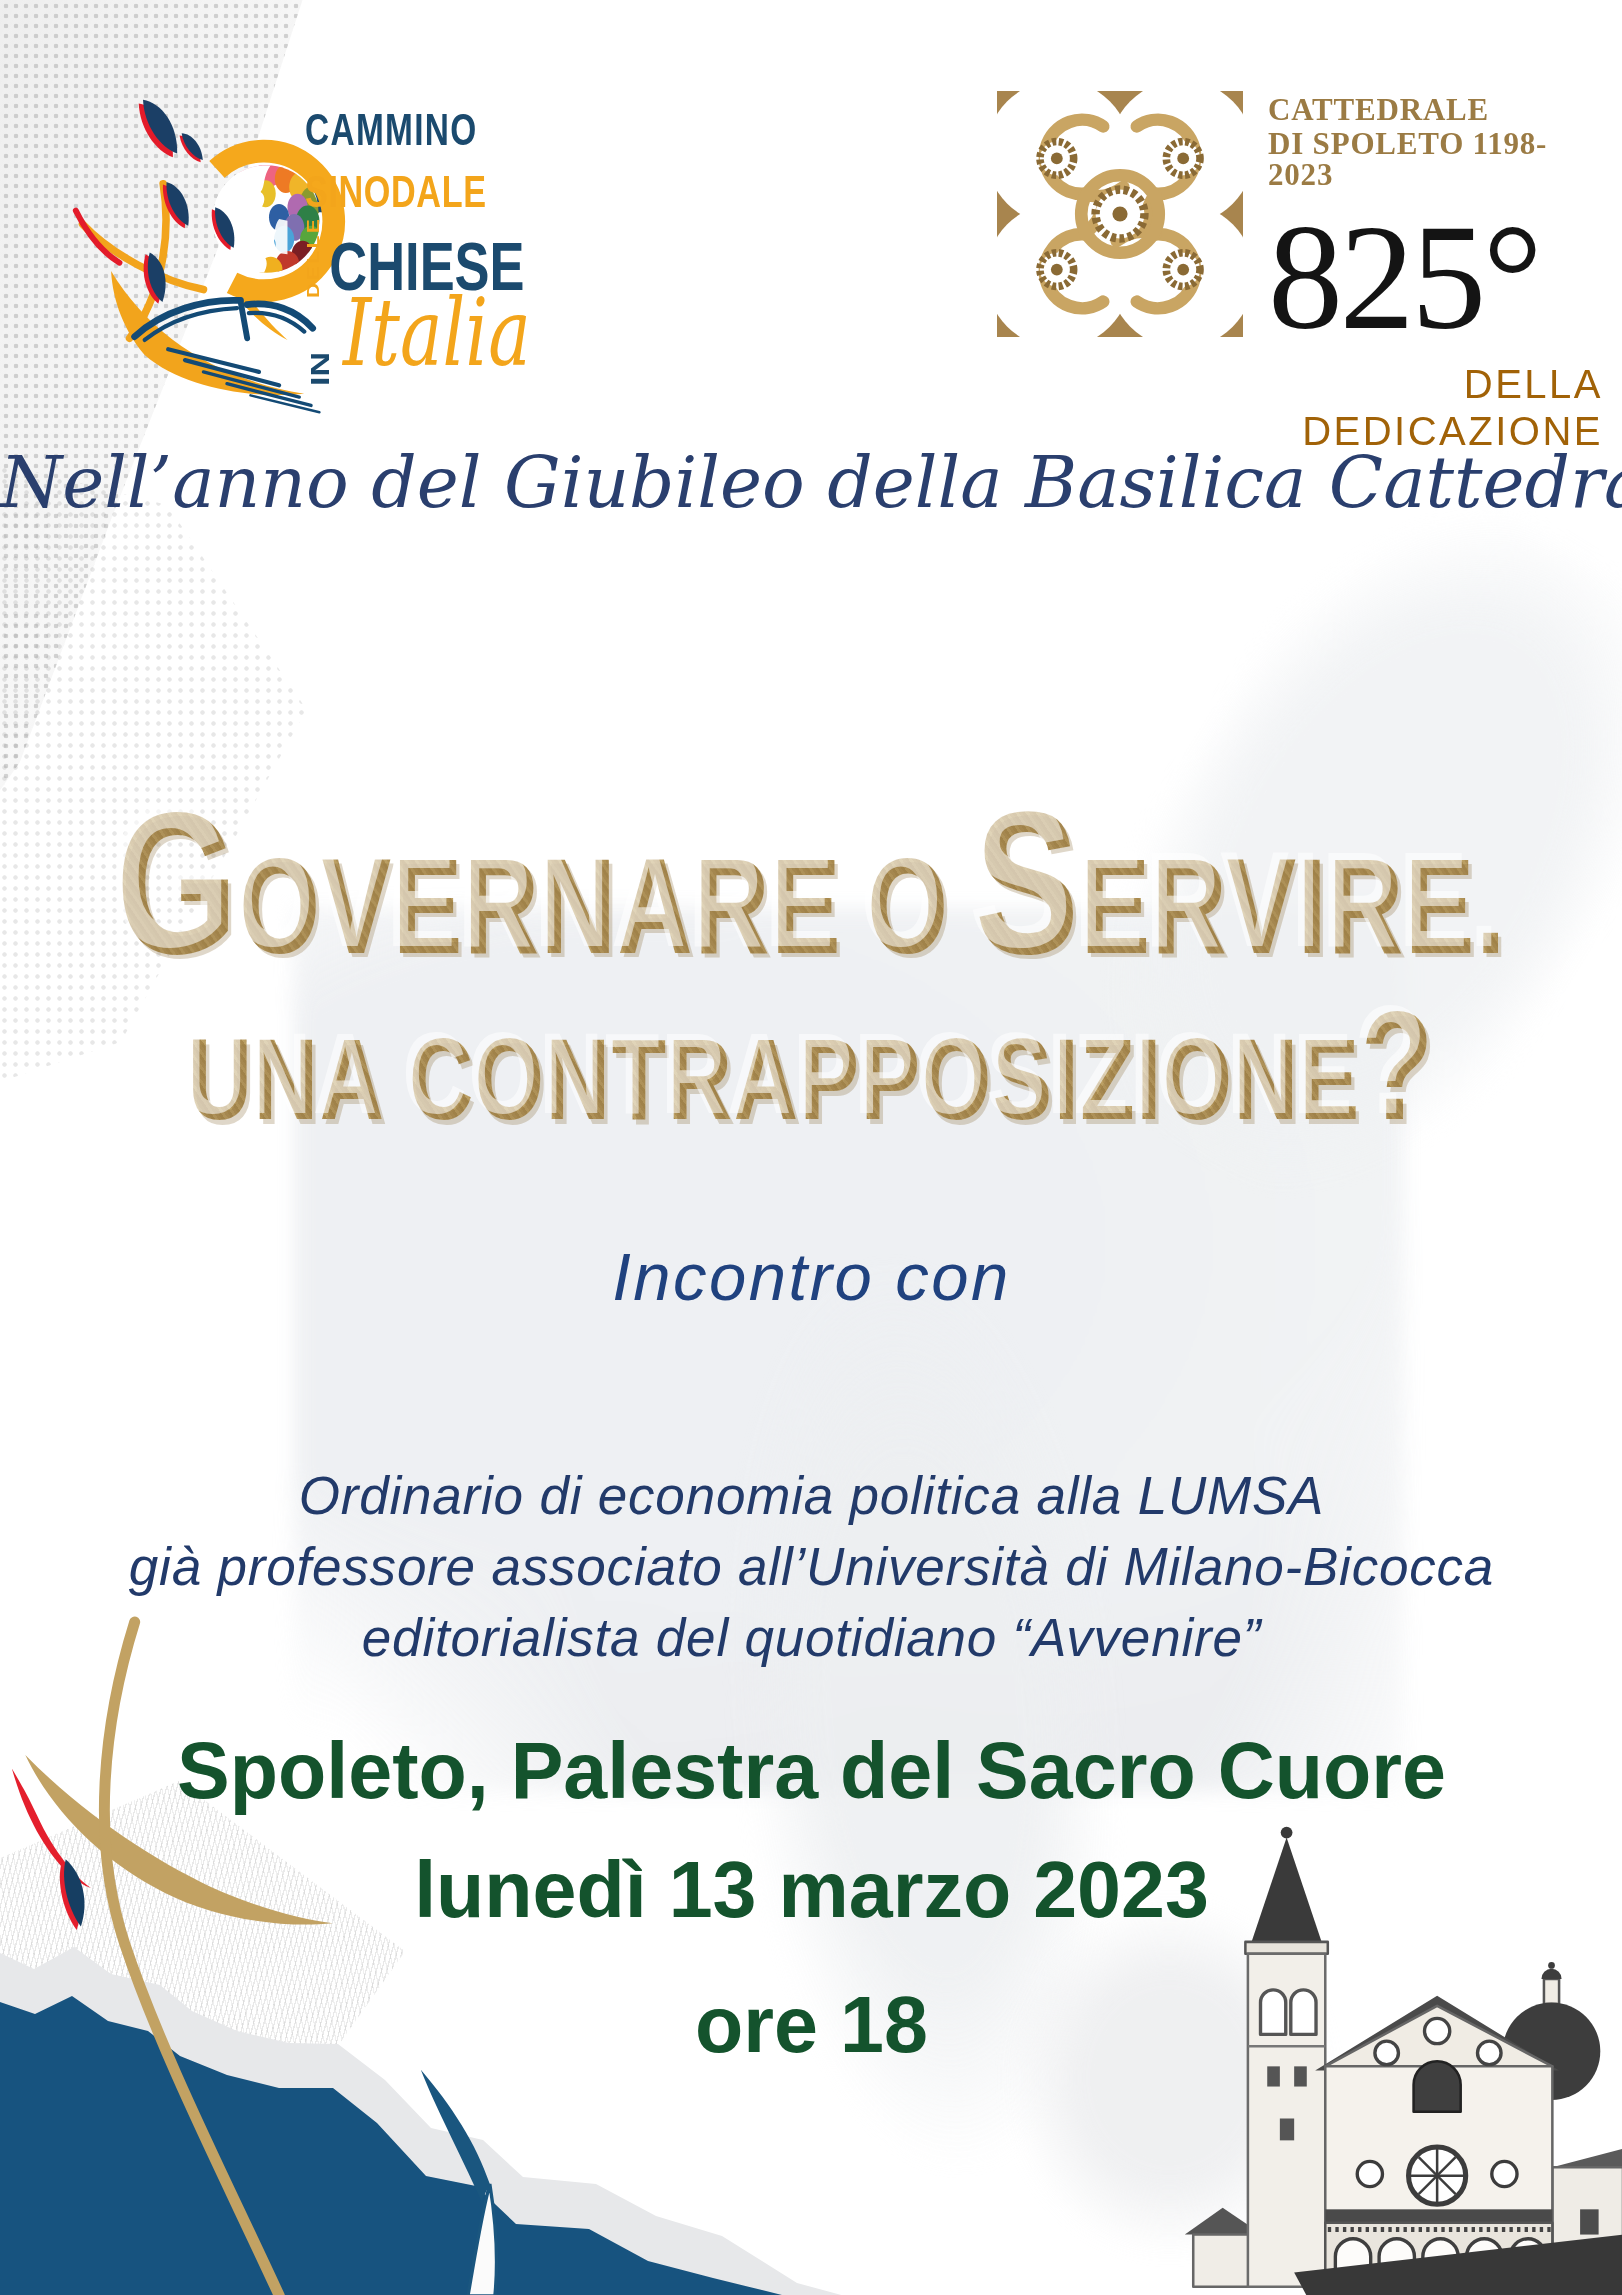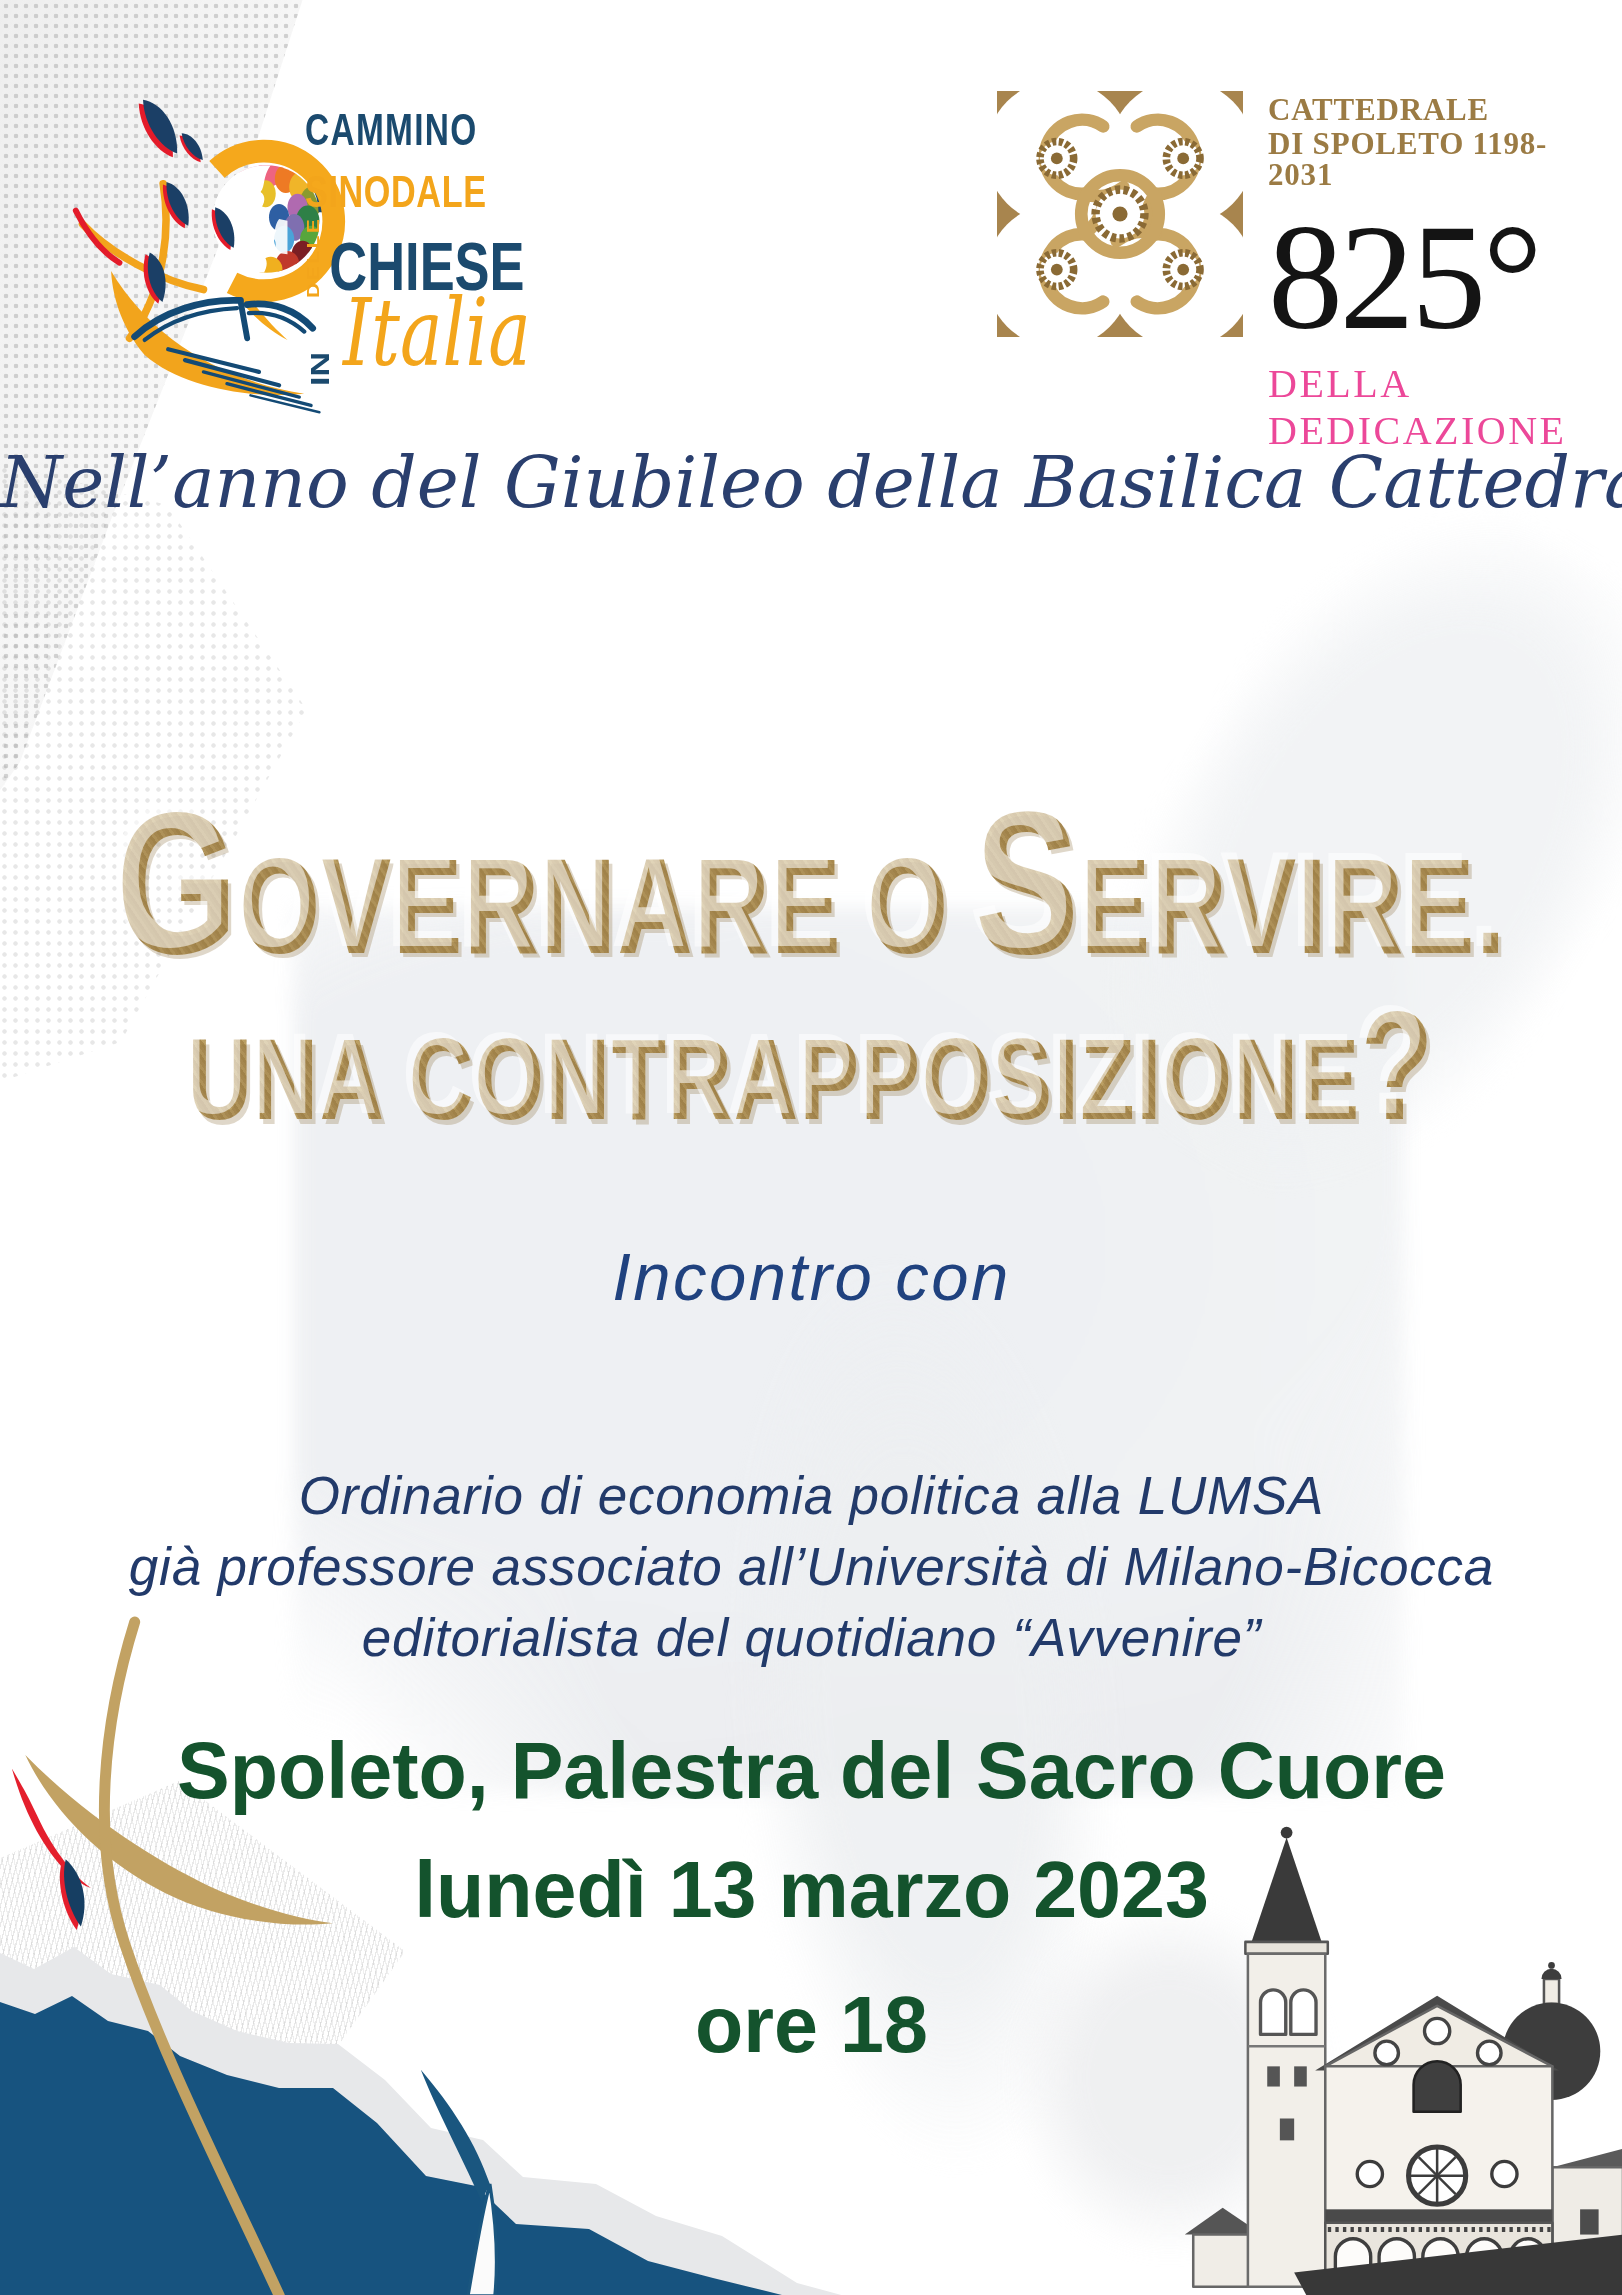--- a/index.html
+++ b/index.html
@@ -83,21 +83,21 @@
   .w-in{position:absolute; left:1.7px; top:278px; font-size:34px; font-weight:700; color:#1b4a6e;
         transform:rotate(-90deg); transform-origin:0 0;}
   .w-italia{position:absolute; left:50px; top:178px; font-family:"DejaVu Serif", serif;
             font-style:italic; font-size:94px; color:#f3a51b;}
 
   
   .logo-825{position:absolute; left:997px; top:84px; width:606px; height:278px;}
   .t825{position:absolute; left:271px; top:0; line-height:1;}
   .t825-small{font-family:"Liberation Serif", serif; font-weight:700; font-size:31px; color:#9b7b44; letter-spacing:0.8px; margin-top:10px;}
   .t825-num{font-family:"Liberation Serif", serif; font-size:150px; color:#141414; letter-spacing:-3.4px; margin-top:11.8px;}
-  .t825-sub{font-family:Liberation Serif, serif; font-size:40px; color:#ec4899; letter-spacing:2.5px; margin-top:11.8px;}
+  .t825-sub{font-family:Liberation Sans, sans-serif; font-size:40px; color:#a16207; letter-spacing:2.5px; margin-top:11.8px;text-align:right;}
 
   
   .intro{position:absolute; left:0; top:419px; width:100%; text-align:center;
          font-family:"DejaVu Serif", serif; font-style:italic; color:#2a3f6e;}
   .intro div{font-size:71px; line-height:128px; white-space:nowrap;}
 
   
   .title{position:absolute; left:0; top:781px; width:100%; text-align:center; font-weight:700; line-height:1;}
   .tl{display:block; white-space:nowrap; transform:scaleY(1.3); transform-origin:center top;}
   .tl1{font-size:104px; letter-spacing:1.7px; height:126px;}
@@ -333,21 +333,21 @@
         <circle cx="71" cy="212" r="20" fill="#ffffff" stroke="#8a6a35" stroke-width="9" stroke-dasharray="5 3"></circle>
         <circle cx="71" cy="212" r="7" fill="#8a6a35"></circle>
         <circle cx="221" cy="212" r="20" fill="#ffffff" stroke="#8a6a35" stroke-width="9" stroke-dasharray="5 3"></circle>
         <circle cx="221" cy="212" r="7" fill="#8a6a35"></circle>
         <circle cx="146" cy="146" r="29" fill="#ffffff" stroke="#8a6a35" stroke-width="10" stroke-dasharray="6 4"></circle>
         <circle cx="146" cy="146" r="9" fill="#8a6a35"></circle>
       </g>
     </svg>
     <div class="t825">
       <div class="t825-small">CATTEDRALE</div>
-      <div class="t825-small" style="margin-top:3.4px">DI SPOLETO 1198-2031</div>
+      <div class="t825-small" style="margin-top:3.4px">DI SPOLETO 1198-2023</div>
       <div class="t825-num">825°</div>
       <div class="t825-sub">DELLA</div>
       <div class="t825-sub" style="margin-top:6.7px">DEDICAZIONE</div>
     </div>
   </div>
 
   <div class="intro">
     <div>Nell’anno del Giubileo della Basilica Cattedrale</div>
   </div>
 

